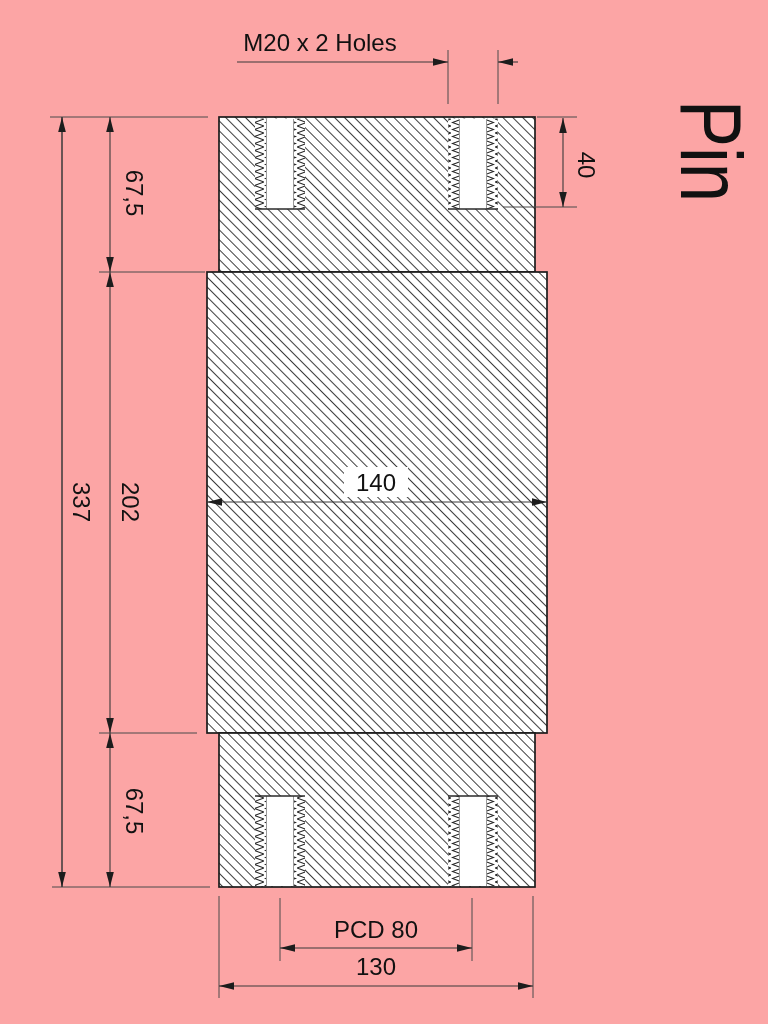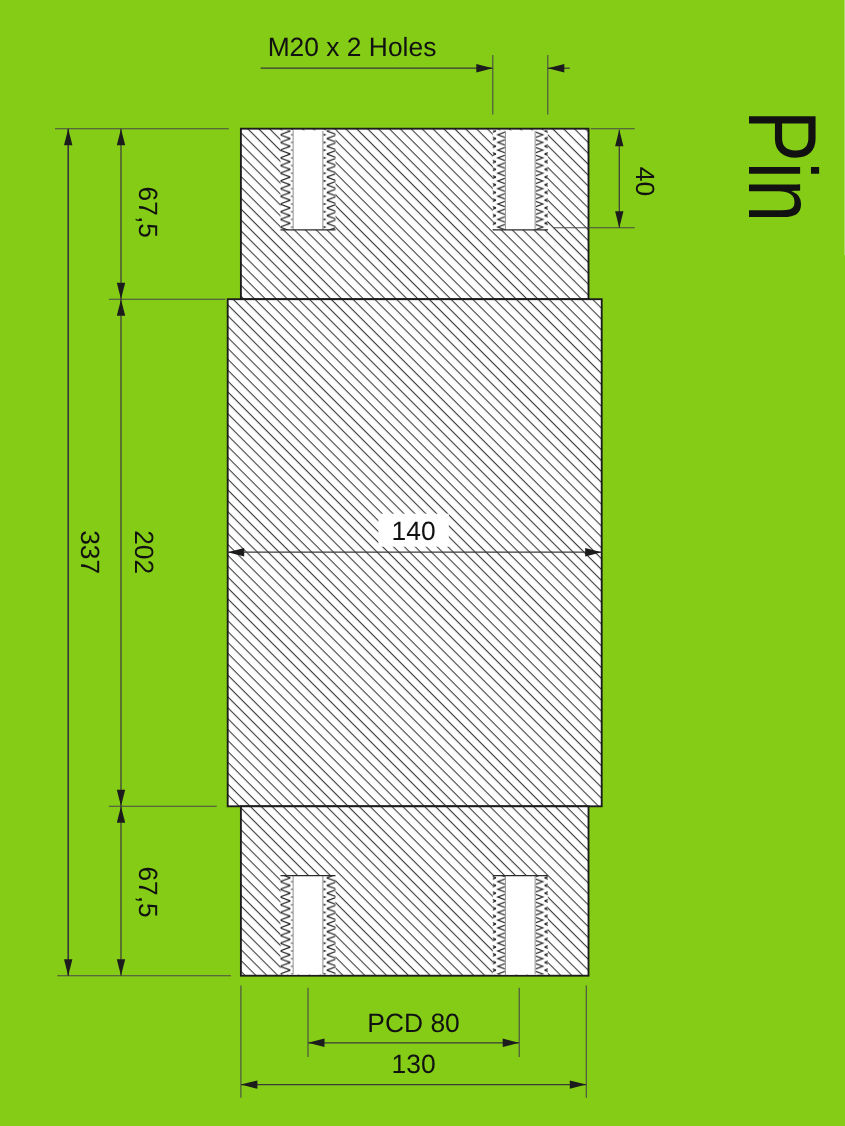--- a/index.html
+++ b/index.html
@@ -4,21 +4,21 @@
 <style>
   html, body {
     margin: 0;
     padding: 0;
     background: #ffffff;
   }
   .page {
     position: relative;
     width: 768px;
     height: 1024px;
-    background: #84cc16;
+    background: #fca5a5;
     overflow: hidden;
     font-family: "Liberation Sans", sans-serif;
   }
   svg text {
     font-family: "Liberation Sans", sans-serif;
     fill: #111111;
   }
   .dim-text { font-size: 24px; }
   .callout-text { font-size: 24px; }
   .title-text { font-size: 88px; }

